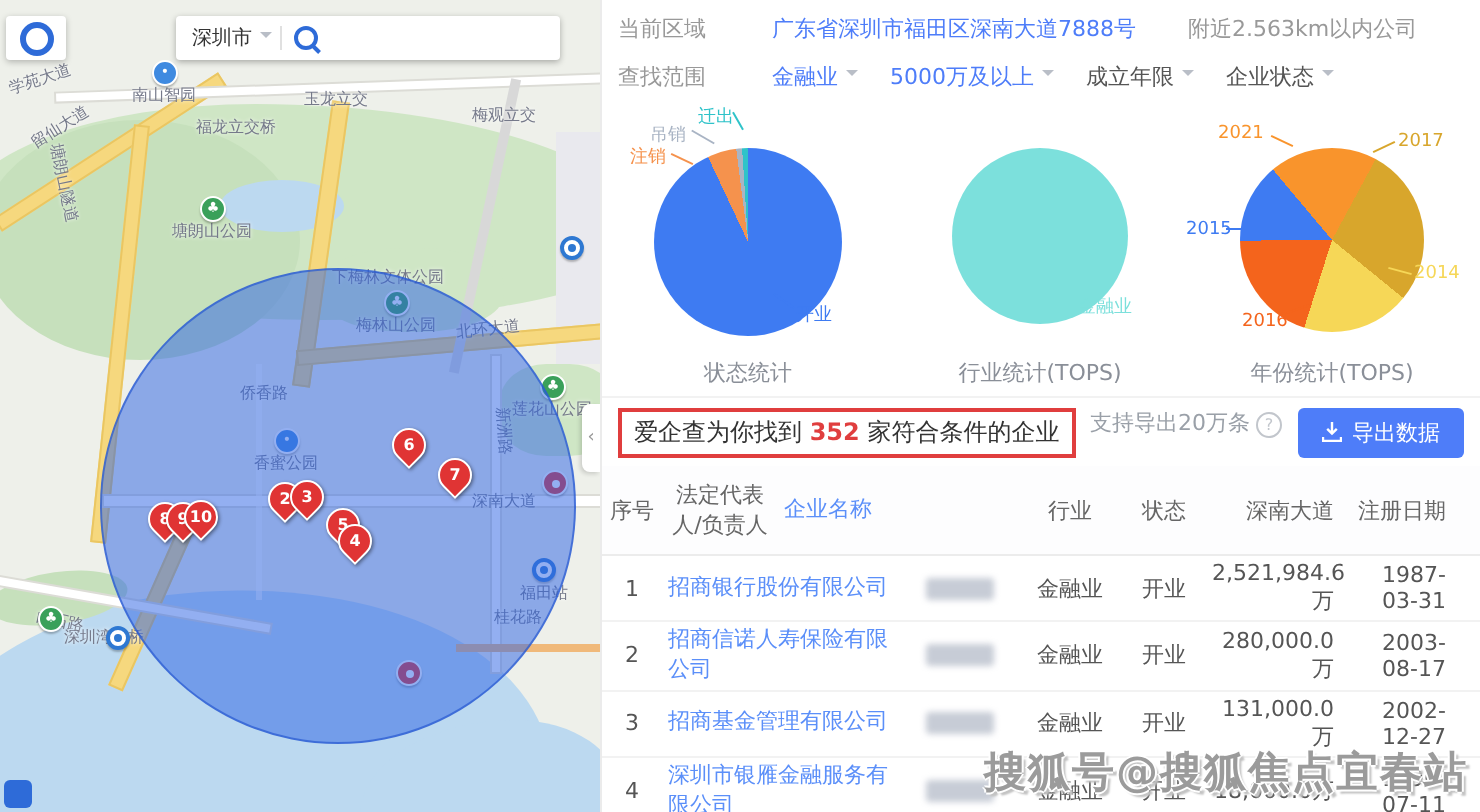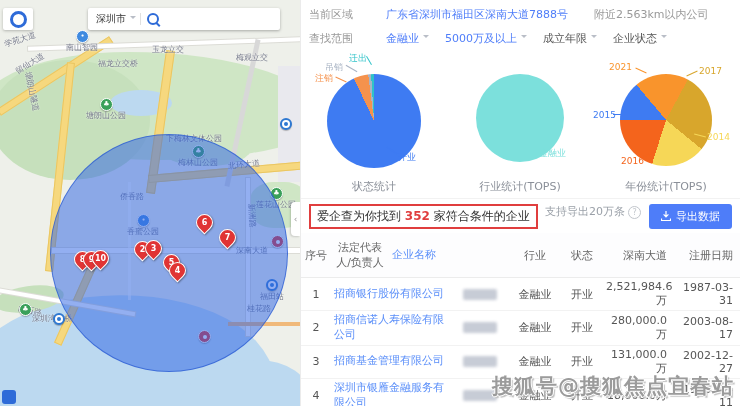--- a/index.html
+++ b/index.html
@@ -79,21 +79,21 @@
   .thead{display:flex;align-items:center;min-height:44px;border-bottom:1px solid #ececec;color:#666;background:#fdfdfe;}
   .trow{display:flex;align-items:center;min-height:26px;border-bottom:1px solid #f2f2f2;background:#fff;}
   .trow.tall{min-height:32px;}
   .cell{box-sizing:border-box;padding:2px 3px;text-align:center;}
   .c0{width:30px;}
   .c1{width:120px;text-align:left;color:#5b8ff9;line-height:1.35;}
   .c2{width:58px;line-height:1.4;}
   .c3{width:52px;}
   .c4{width:42px;}
   .c5{width:70px;text-align:right;padding-right:6px;}
-  .c6{width:66px;text-align:right;padding-right:6px;}
+  .c6{width:66px;text-align:right;padding-right:16px;}
   .redact{width:34px;height:11px;background:#c7ccd6;border-radius:2px;filter:blur(1.5px);margin:0 auto;}
   
   #watermark{position:absolute;right:6px;bottom:6px;z-index:90;font-size:21px;font-weight:800;letter-spacing:1px;
     color:#9b9b9b;text-shadow:1px 0 #fff,-1px 0 #fff,0 1px #fff,0 -1px #fff,2px 2px 1px #c2c2c2;white-space:nowrap;}
 </style>
 </head>
 <body>
 
 <div id="stage">
 

